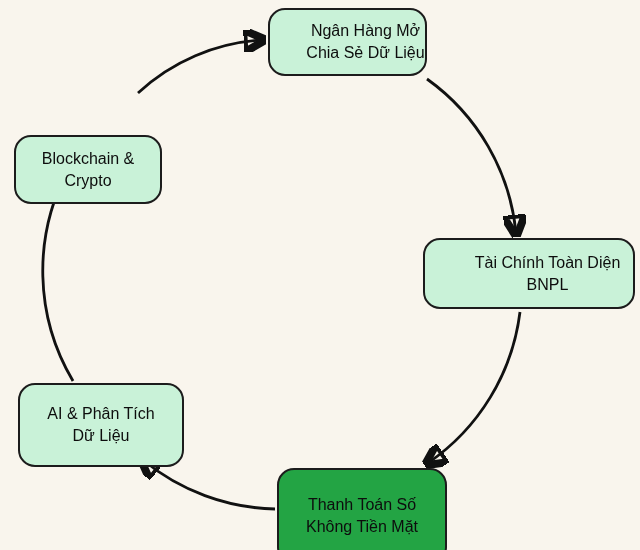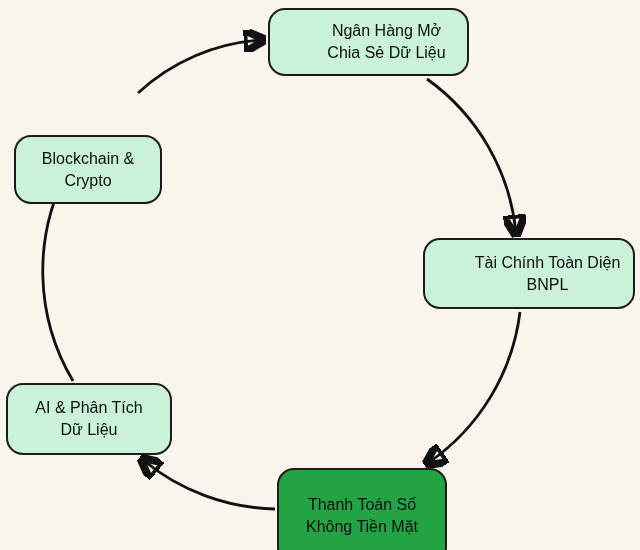--- a/index.html
+++ b/index.html
@@ -37,24 +37,24 @@
     align-items: center;
     justify-content: center;
     text-align: center;
   }
   .node .label {
     white-space: pre-line;
     font-size: 16px;
     line-height: 1.35;
     color: #0d0d0d;
   }
-  .node-open-banking        { left: 268px; top: 8px;   width: 201px; height: 68px; padding-left: 36px; }
+  .node-open-banking        { left: 268px; top: 8px;   width: 159px; height: 68px; padding-left: 36px; }
   .node-financial-inclusion { left: 423px; top: 238px; width: 212px; height: 71px; padding-left: 37px; }
   .node-digital-payments    { left: 277px; top: 468px; width: 170px; height: 96px; background: #23a444; }
-  .node-ai-analytics        { left: 6px;   top: 383px; width: 166px; height: 72px; justify-content: center; }
+  .node-ai-analytics        { left: 18px;   top: 383px; width: 166px; height: 84px; justify-content: center; }
   .node-blockchain          { left: 14px;  top: 96px;  width: 148px; height: 69px; margin-top: 39px; }
 </style>
 </head>
 <body>
 
 <div class="canvas">
 
   <svg class="arrows" viewBox="0 0 640 550" xmlns="http://www.w3.org/2000/svg" aria-hidden="true">
     <defs>
       <marker id="arrowhead" markerWidth="8" markerHeight="8" refX="6.5" refY="4" orient="auto" markerUnits="strokeWidth">

